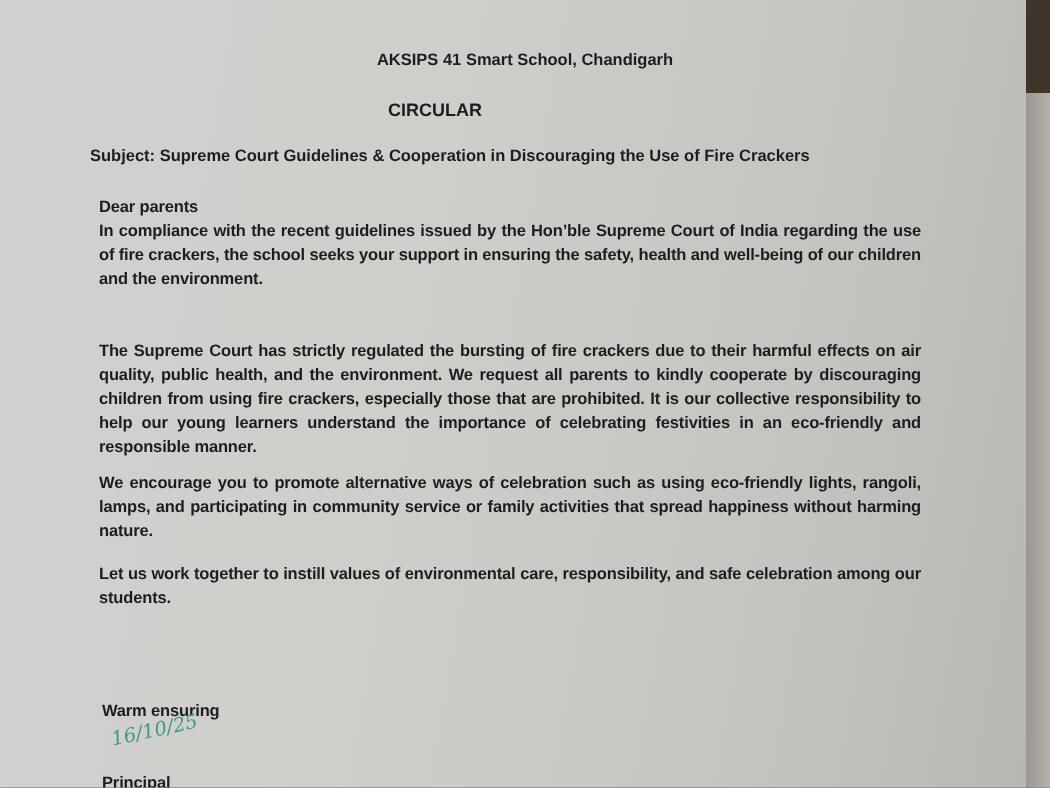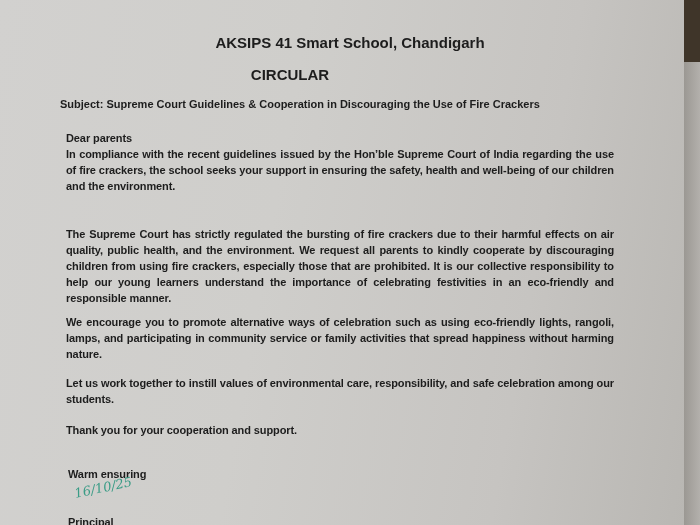--- a/index.html
+++ b/index.html
@@ -15,22 +15,22 @@
     }
     .edge-dark {
       position: absolute; right: 0; top: 0; width: 16px; height: 62px;
       background: #3f3529;
     }
     .edge-strip {
       position: absolute; right: 0; top: 62px; width: 16px; height: 463px;
       background: linear-gradient(90deg, #9b9893, #b3b0ac);
     }
     .text { color: #1d1d1d; font-weight: bold; font-size: 11px; letter-spacing: -0.1px; }
-    .school-name { position: absolute; top: 34px; left: 0; width: 700px; text-align: center; font-size: 15px; font-weight: bold; color: #1d1d1d; }
-    .circular { position: absolute; top: 66px; left: 0; width: 580px; text-align: center; font-size: 15px; font-weight: bold; color: #1d1d1d; }
+    .school-name { position: absolute; top: 34px; left: 0; width: 700px; text-align: center; font-size: 11px; font-weight: bold; color: #1d1d1d; }
+    .circular { position: absolute; top: 66px; left: 0; width: 580px; text-align: center; font-size: 12px; font-weight: bold; color: #1d1d1d; }
     .subject { position: absolute; top: 98px; left: 60px; font-size: 11px; font-weight: bold; color: #1d1d1d; }
     .block { position: absolute; left: 66px; width: 548px; line-height: 16px; text-align: justify; }
     .salutation { top: 130px; }
     .p1 { top: 146px; }
     .p2 { top: 226px; }
     .p3 { top: 314px; }
     .p4 { top: 375px; }
     .p5 { top: 422px; }
     .closing { position: absolute; left: 68px; top: 468px; }
     .signature {
@@ -50,18 +50,17 @@
 <div class="school-name">AKSIPS 41 Smart School, Chandigarh</div>
 <div class="circular">CIRCULAR</div>
 <div class="subject">Subject: Supreme Court Guidelines &amp; Cooperation in Discouraging the Use of Fire Crackers</div>
 
 <div class="block text salutation">Dear parents</div>
 <p class="block text p1">In compliance with the recent guidelines issued by the Hon’ble Supreme Court of India regarding the use of fire crackers, the school seeks your support in ensuring the safety, health and well-being of our children and the environment.</p>
 <p class="block text p2">The Supreme Court has strictly regulated the bursting of fire crackers due to their harmful effects on air quality, public health, and the environment. We request all parents to kindly cooperate by discouraging children from using fire crackers, especially those that are prohibited. It is our collective responsibility to help our young learners understand the importance of celebrating festivities in an eco-friendly and responsible manner.</p>
 <p class="block text p3">We encourage you to promote alternative ways of celebration such as using eco-friendly lights, rangoli, lamps, and participating in community service or family activities that spread happiness without harming nature.</p>
 <p class="block text p4">Let us work together to instill values of environmental care, responsibility, and safe celebration among our students.</p>
 <div class="block text p5">
-  <p>Thank you for your cooperation and support.</p>
 </div>
 
 <div class="closing text">Warm ensuring</div>
 <div class="signature">16/10/25</div>
 <div class="principal text">Principal</div>
 
 </body></html>

